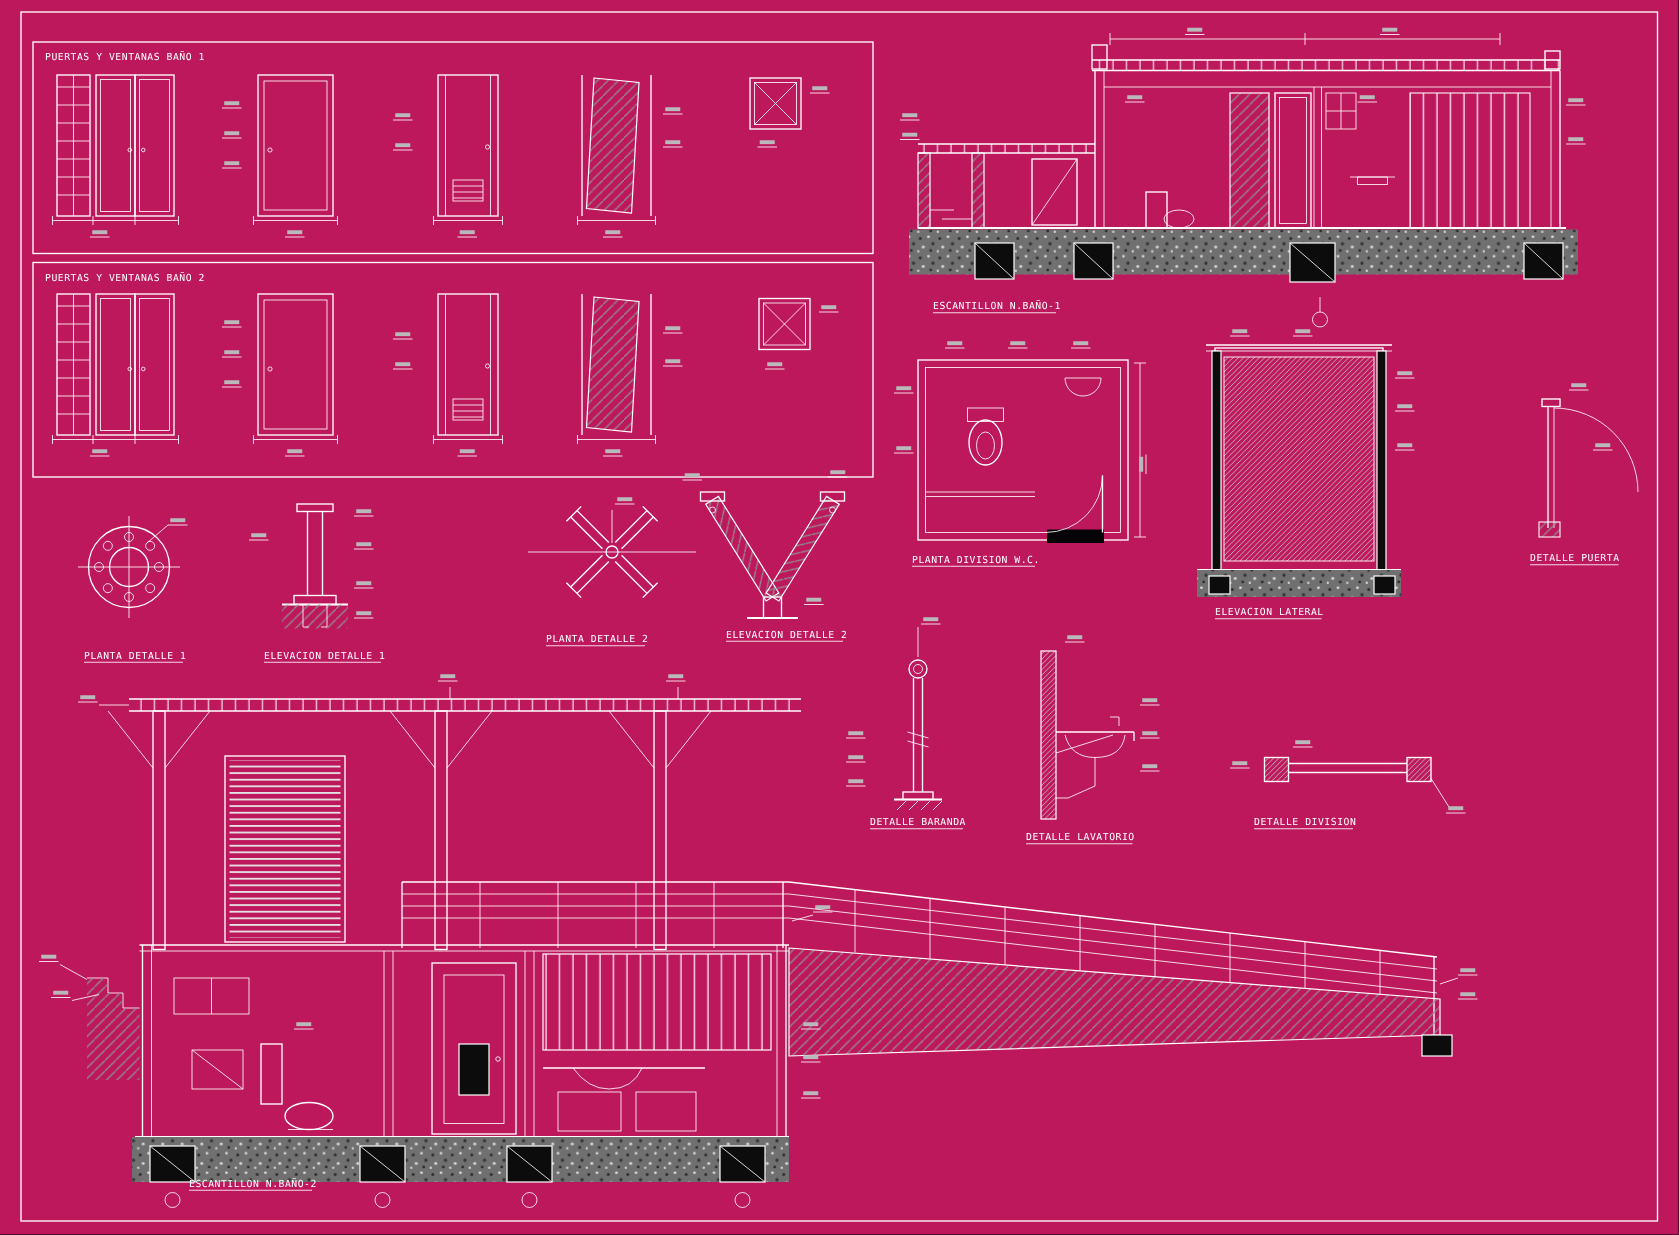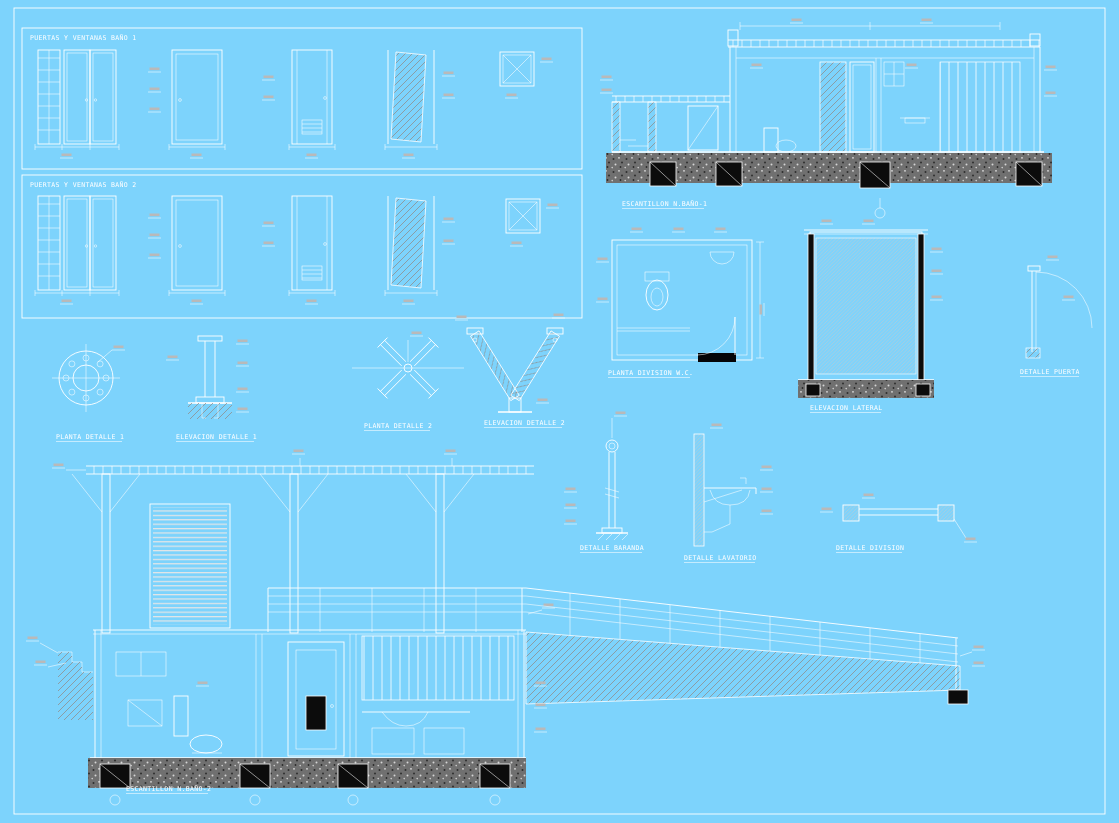--- a/index.html
+++ b/index.html
@@ -1,16 +1,16 @@
 <!DOCTYPE html>
 <html><head>
 <meta charset="utf-8">
 <style>
   html,body{margin:0;padding:0;background:#000;}
-  .sheet{position:relative;width:1119px;height:823px;background:#7dd3fc;overflow:hidden;}
+  .sheet{position:relative;width:1119px;height:823px;background:#be185d;overflow:hidden;}
   svg{display:block;}
   text{fill:#ffffff;font-family:"DejaVu Sans Mono",monospace;font-size:6.5px;letter-spacing:.35px;}
   .ln{stroke:#ffffff;stroke-width:0.9;fill:none;}
   .lnt{stroke:#ffffff;stroke-width:0.55;fill:none;}
   .lnb{stroke:#ffffff;stroke-width:1.4;fill:none;}
   .dark{fill:#0c0c0c;stroke:#ffffff;stroke-width:0.8;}
   .txtmark{fill:#b9b9b9;}
 </style>
 </head>
 <body>

